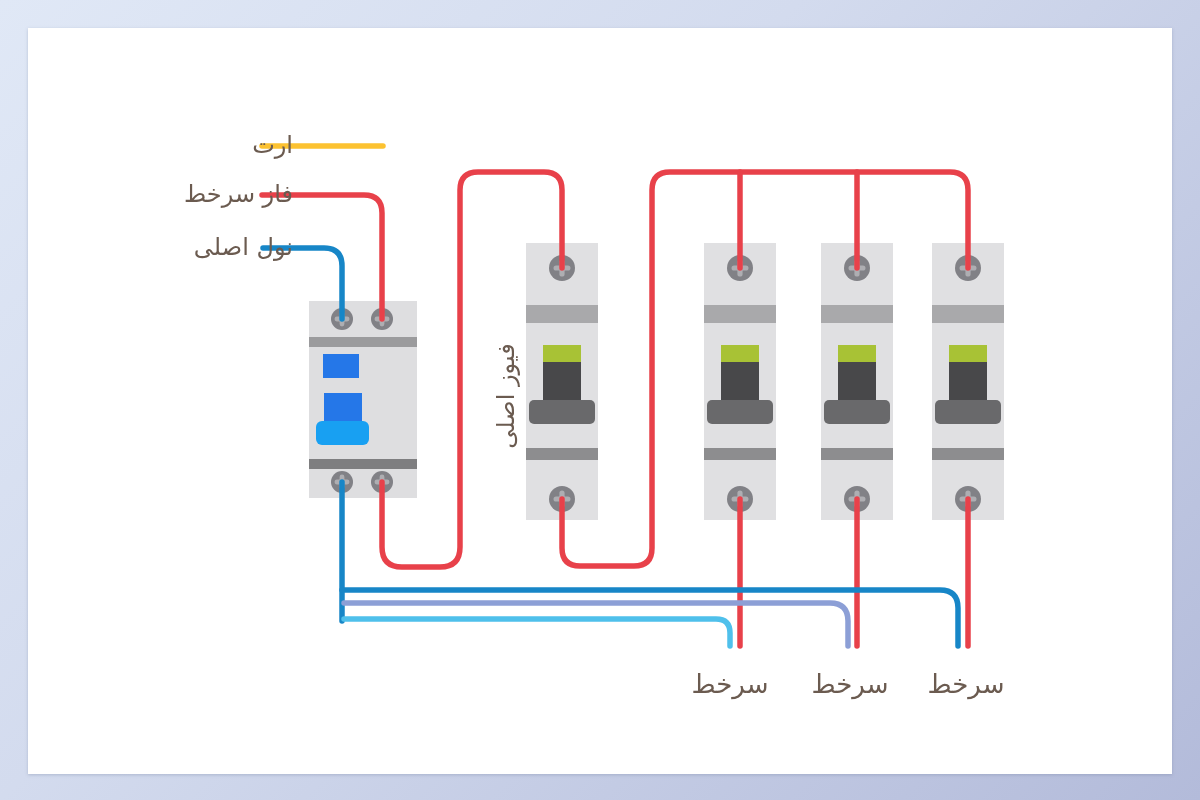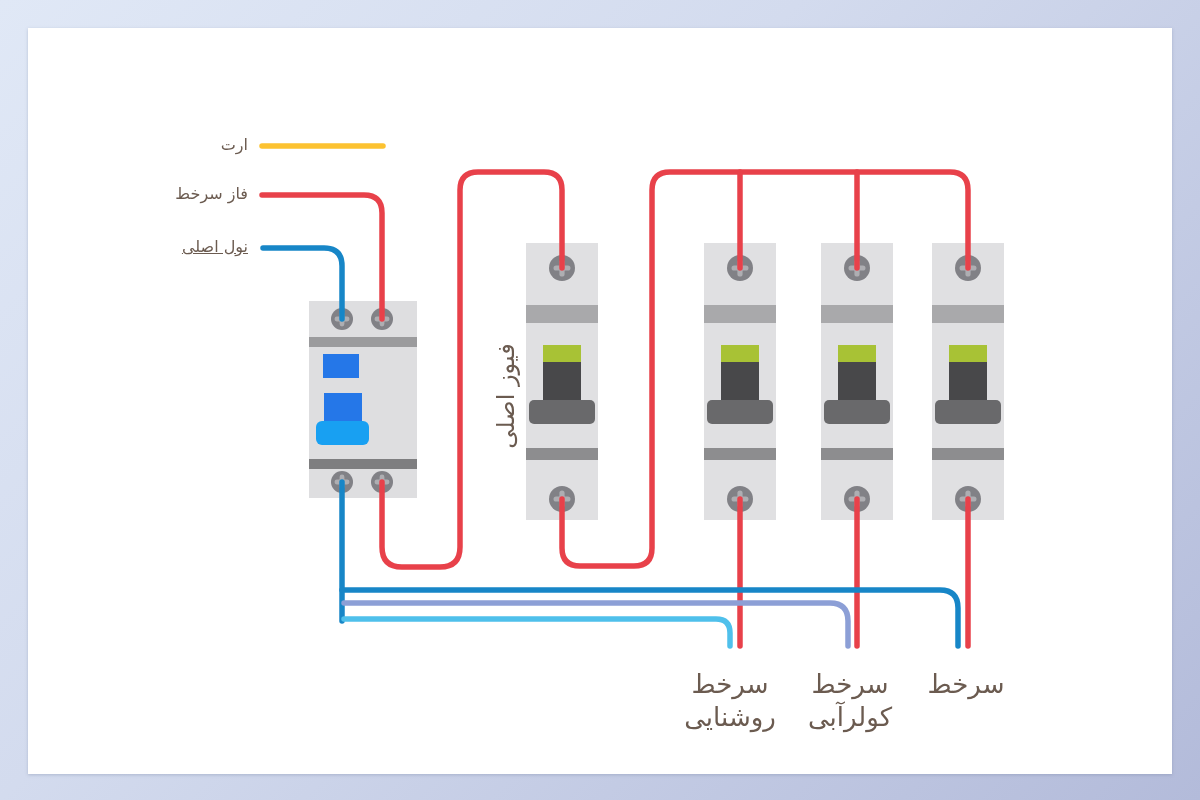--- a/index.html
+++ b/index.html
@@ -19,22 +19,22 @@
     box-shadow:0 1px 3px rgba(110,120,155,0.35);
   }
   .diagram-svg{position:absolute;left:0;top:0;}
   .label{
     position:absolute;
     color:#6b5b50;
     direction:rtl;
     white-space:nowrap;
   }
   .legend-label{
-    font-size:16px;line-height:28px;
-    right:952px;text-align:right;
+    font-size:24px;line-height:28px;
+    right:907px;text-align:right;
   }
   .vertical-label{
     left:406px;top:381px;width:200px;height:30px;
     font-size:24px;line-height:30px;text-align:center;
     transform:rotate(-90deg);
   }
   .branch-label{
     width:220px;top:668px;
     font-size:26px;line-height:33px;text-align:center;
   }
@@ -104,28 +104,26 @@
 
       <path d="M 342 482 V 621" stroke="#1786c7"></path>
       <path d="M 342 590 H 940 Q 958 590 958 608 V 646" stroke="#1786c7"></path>
       <path d="M 344 603 H 830 Q 848 603 848 621 V 646" stroke="#8c9fd6"></path>
       <path d="M 344 619 H 716 Q 730 619 730 633 V 646" stroke="#4fc0eb"></path>
     </g>
   </svg>
 
   <div class="label legend-label" style="top:131px;">ارت</div>
   <div class="label legend-label" style="top:180px;">فاز سرخط</div>
-  <div class="label legend-label" style="top:233px;text-decoration:underline;">نول اصلی</div>
+  <div class="label legend-label" style="top:233px;">نول اصلی</div>
 
   <div class="label vertical-label">فیوز اصلی</div>
 
   <div class="label branch-label" style="left:620px;">
     <div>سرخط</div>
-    <div>روشنایی</div>
   </div>
   <div class="label branch-label" style="left:740px;">
     <div>سرخط</div>
-    <div>کولرآبی</div>
   </div>
   <div class="label branch-label" style="left:856px;">
     <div>سرخط</div>
   </div>
 </div>
 
 </body></html>

